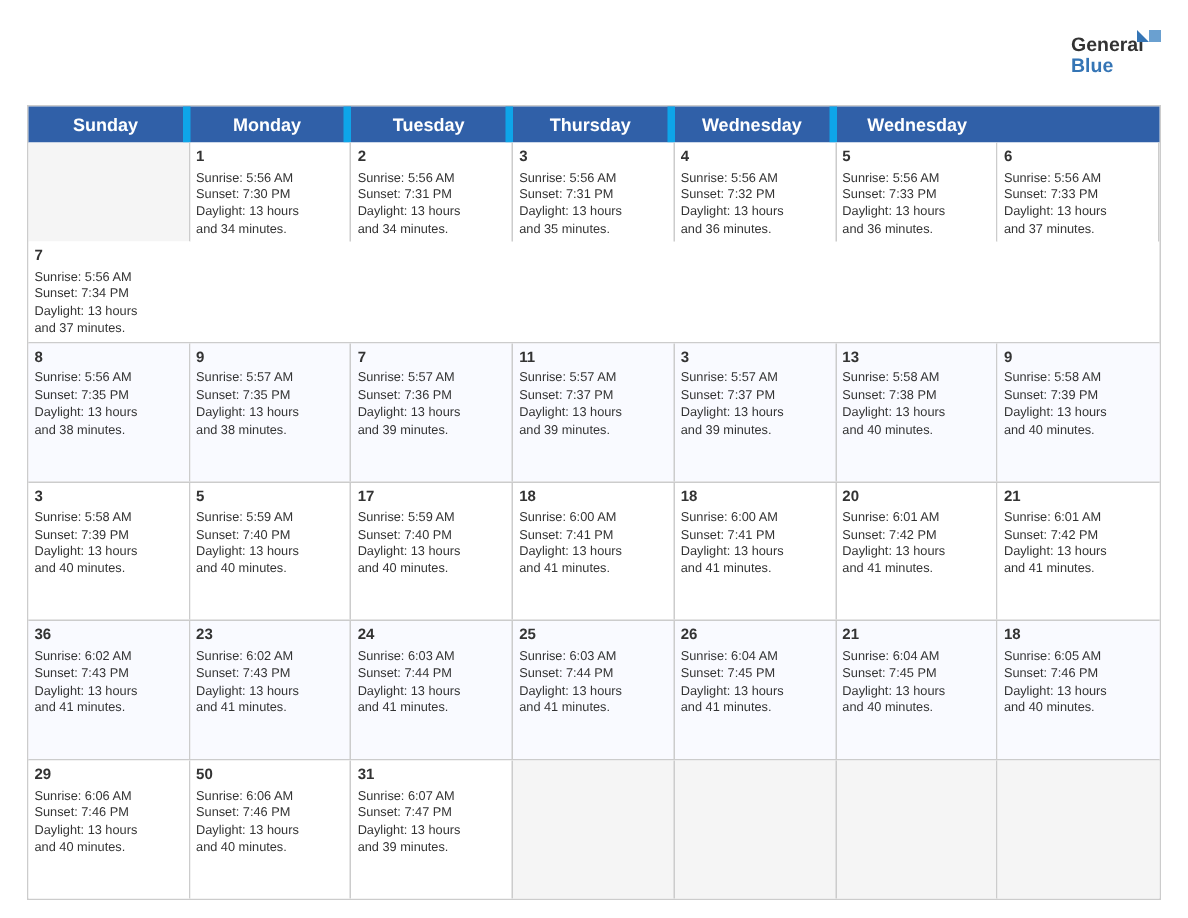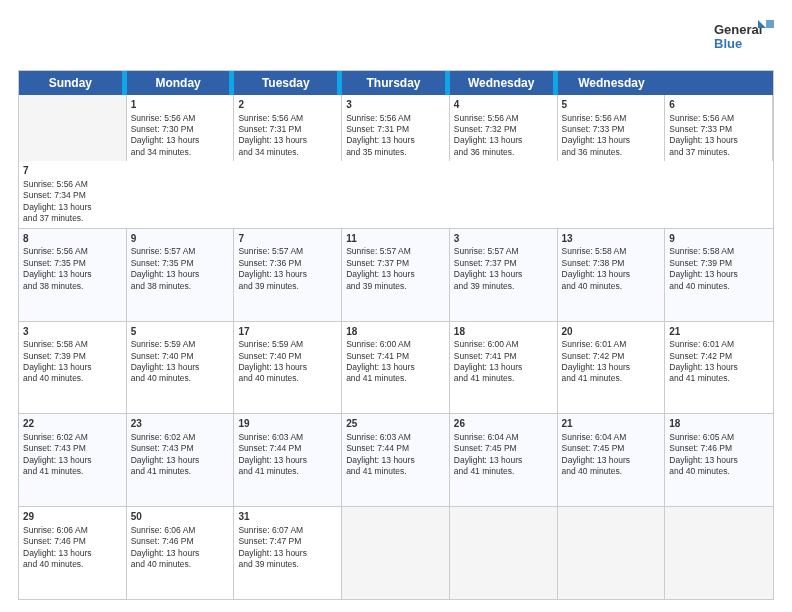--- a/index.html
+++ b/index.html
@@ -147,23 +147,23 @@
         <div class="cal-row">
           <div class="cal-cell"><span class="day-num">3</span>Sunrise: 5:58 AM<br>Sunset: 7:39 PM<br>Daylight: 13 hours<br>and 40 minutes.</div>
           <div class="cal-cell"><span class="day-num">5</span>Sunrise: 5:59 AM<br>Sunset: 7:40 PM<br>Daylight: 13 hours<br>and 40 minutes.</div>
           <div class="cal-cell"><span class="day-num">17</span>Sunrise: 5:59 AM<br>Sunset: 7:40 PM<br>Daylight: 13 hours<br>and 40 minutes.</div>
           <div class="cal-cell"><span class="day-num">18</span>Sunrise: 6:00 AM<br>Sunset: 7:41 PM<br>Daylight: 13 hours<br>and 41 minutes.</div>
           <div class="cal-cell"><span class="day-num">18</span>Sunrise: 6:00 AM<br>Sunset: 7:41 PM<br>Daylight: 13 hours<br>and 41 minutes.</div>
           <div class="cal-cell"><span class="day-num">20</span>Sunrise: 6:01 AM<br>Sunset: 7:42 PM<br>Daylight: 13 hours<br>and 41 minutes.</div>
           <div class="cal-cell"><span class="day-num">21</span>Sunrise: 6:01 AM<br>Sunset: 7:42 PM<br>Daylight: 13 hours<br>and 41 minutes.</div>
         </div>
         <div class="cal-row">
-          <div class="cal-cell"><span class="day-num">22</span>Sunrise: 6:02 AM<br>Sunset: 7:43 PM<br>Daylight: 13 hours<br>and 41 minutes.</div>
+          <div class="cal-cell"><span class="day-num">36</span>Sunrise: 6:02 AM<br>Sunset: 7:43 PM<br>Daylight: 13 hours<br>and 41 minutes.</div>
           <div class="cal-cell"><span class="day-num">23</span>Sunrise: 6:02 AM<br>Sunset: 7:43 PM<br>Daylight: 13 hours<br>and 41 minutes.</div>
-          <div class="cal-cell"><span class="day-num">19</span>Sunrise: 6:03 AM<br>Sunset: 7:44 PM<br>Daylight: 13 hours<br>and 41 minutes.</div>
+          <div class="cal-cell"><span class="day-num">24</span>Sunrise: 6:03 AM<br>Sunset: 7:44 PM<br>Daylight: 13 hours<br>and 41 minutes.</div>
           <div class="cal-cell"><span class="day-num">25</span>Sunrise: 6:03 AM<br>Sunset: 7:44 PM<br>Daylight: 13 hours<br>and 41 minutes.</div>
           <div class="cal-cell"><span class="day-num">26</span>Sunrise: 6:04 AM<br>Sunset: 7:45 PM<br>Daylight: 13 hours<br>and 41 minutes.</div>
           <div class="cal-cell"><span class="day-num">21</span>Sunrise: 6:04 AM<br>Sunset: 7:45 PM<br>Daylight: 13 hours<br>and 40 minutes.</div>
           <div class="cal-cell"><span class="day-num">18</span>Sunrise: 6:05 AM<br>Sunset: 7:46 PM<br>Daylight: 13 hours<br>and 40 minutes.</div>
         </div>
         <div class="cal-row">
           <div class="cal-cell"><span class="day-num">29</span>Sunrise: 6:06 AM<br>Sunset: 7:46 PM<br>Daylight: 13 hours<br>and 40 minutes.</div>
           <div class="cal-cell"><span class="day-num">50</span>Sunrise: 6:06 AM<br>Sunset: 7:46 PM<br>Daylight: 13 hours<br>and 40 minutes.</div>
           <div class="cal-cell"><span class="day-num">31</span>Sunrise: 6:07 AM<br>Sunset: 7:47 PM<br>Daylight: 13 hours<br>and 39 minutes.</div>
           <div class="cal-cell empty"></div>

